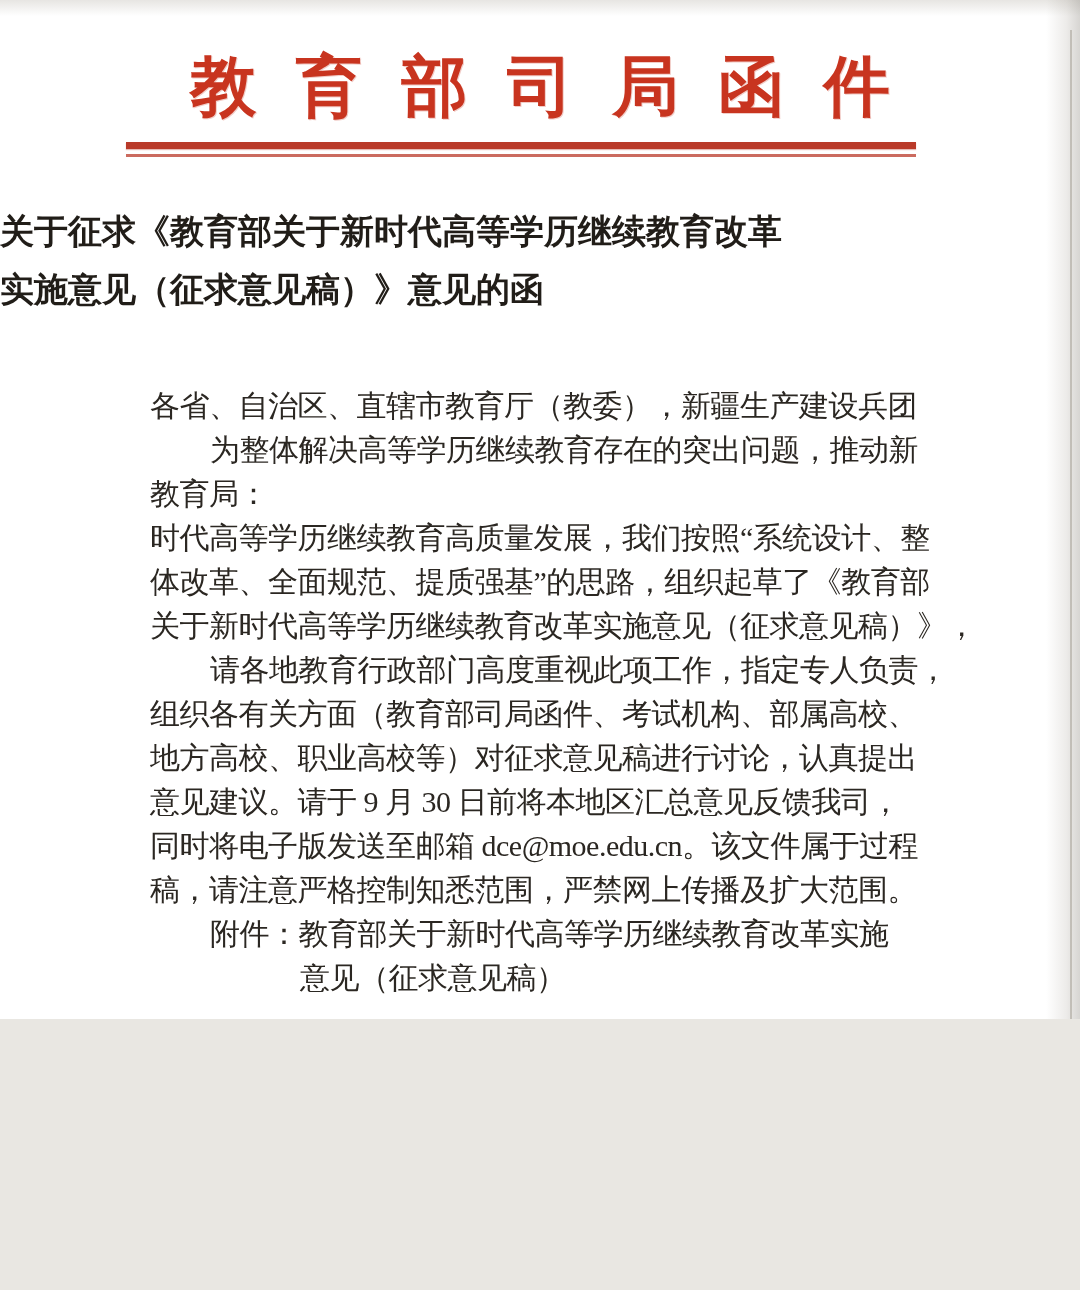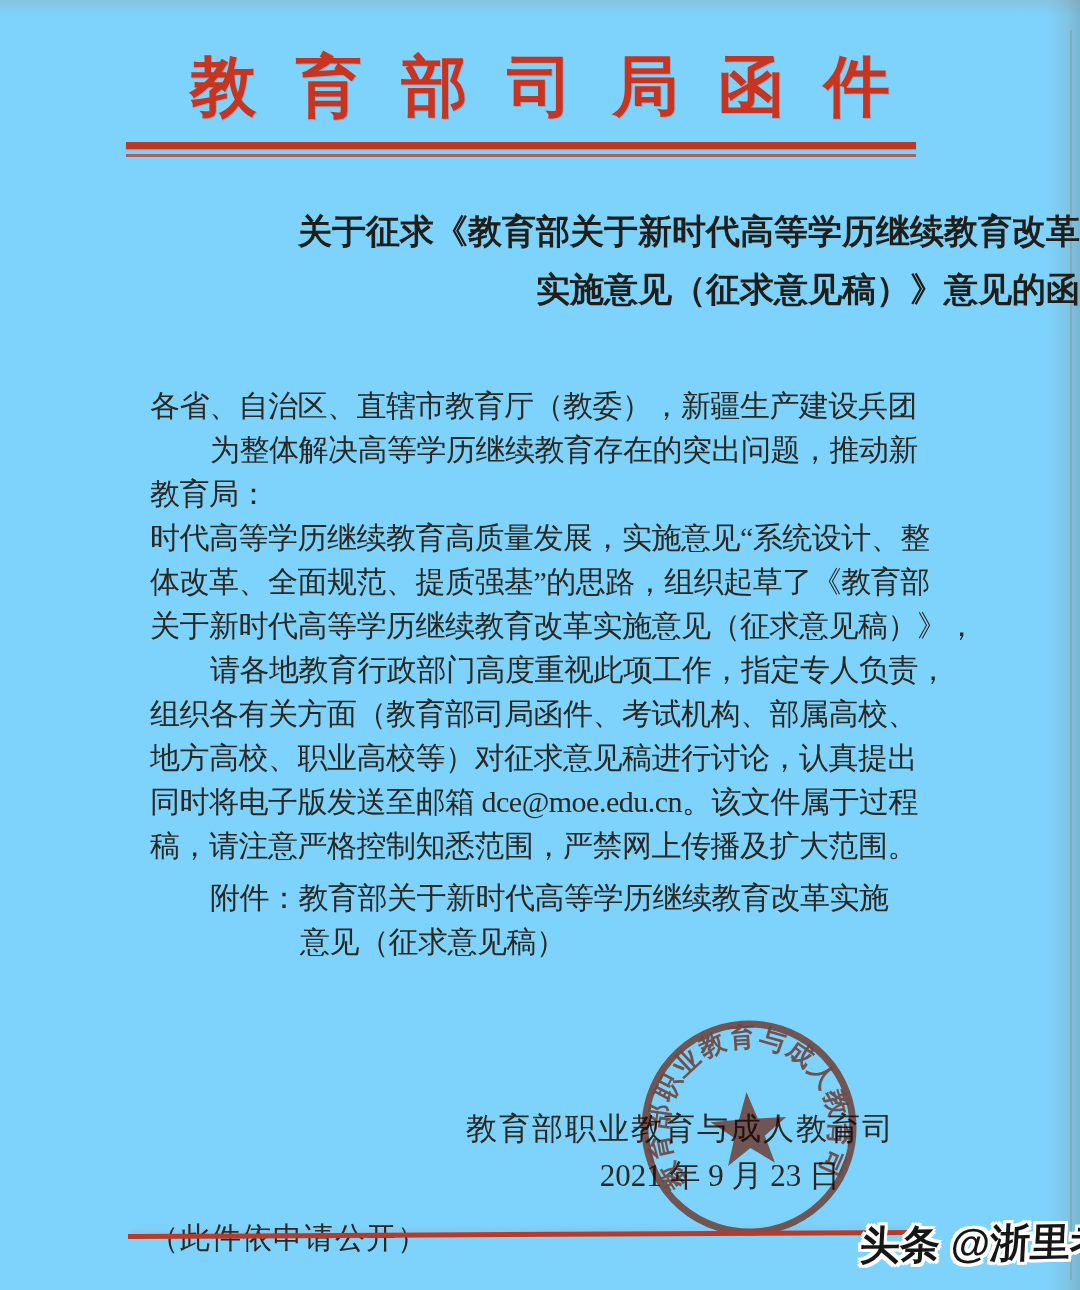--- a/index.html
+++ b/index.html
@@ -1,18 +1,18 @@
 <!DOCTYPE html>
 <html><head>
 <meta charset="utf-8">
 <style>
   html,body { margin:0; padding:0; background:#e9e7e2; }
   .page {
-    position:relative; width:1080px; height:1290px; overflow:hidden;
-    background:#7dd3fc;
+    position:relative; width:1080px; height:1019px; overflow:hidden;
+    background:#ffffff;
     font-family:"Liberation Serif","DejaVu Serif",serif;
   }
   
   .edge-top {
     position:absolute; left:0; top:0; width:100%; height:16px;
     background:linear-gradient(180deg, rgba(160,152,140,.25), rgba(160,152,140,0));
     pointer-events:none;
   }
   .edge-right {
     position:absolute; right:0; top:0; width:34px; height:100%;
@@ -36,21 +36,21 @@
     position:absolute; left:126px; top:142px; width:790px; height:7px;
     background:#b93a29;
     box-shadow:0 1px 1px rgba(185,58,41,.35);
   }
   .rule-thin {
     position:absolute; left:126px; top:154px; width:790px; height:3px;
     background:rgba(185,58,41,.75);
   }
   .doc-title {
     position:absolute; top:203px; left:0; width:100%;
-    text-align:right; color:#211d18;
+    text-align:left; color:#211d18;
     font-size:34px; font-weight:700;
   }
   .doc-title .title-line { line-height:58px; white-space:nowrap; }
   .body-text {
     position:absolute; top:384px; left:150px; width:800px;
     font-size:30px; color:#2b2722; letter-spacing:-0.5px;
   }
   .body-text .body-line { height:44px; line-height:44px; white-space:pre; }
   .signature {
     position:absolute; top:1106px; right:185px;
@@ -100,29 +100,30 @@
 
   <div class="doc-title">
       <div class="title-line">关于征求《教育部关于新时代高等学历继续教育改革</div>
       <div class="title-line">实施意见（征求意见稿）》意见的函</div>
     </div>
 
   <div class="body-text">
       <div class="body-line">各省、自治区、直辖市教育厅（教委），新疆生产建设兵团</div>
       <div class="body-line" style="padding-left: 2em;">为整体解决高等学历继续教育存在的突出问题，推动新</div>
       <div class="body-line">教育局：</div>
-      <div class="body-line">时代高等学历继续教育高质量发展，实施意见“系统设计、整</div>
+      <div class="body-line">时代高等学历继续教育高质量发展，我们按照“系统设计、整</div>
       <div class="body-line">体改革、全面规范、提质强基”的思路，组织起草了《教育部</div>
       <div class="body-line">关于新时代高等学历继续教育改革实施意见（征求意见稿）》，</div>
       <div class="body-line" style="padding-left: 2em;">请各地教育行政部门高度重视此项工作，指定专人负责，</div>
       <div class="body-line">组织各有关方面（教育部司局函件、考试机构、部属高校、</div>
       <div class="body-line">地方高校、职业高校等）对征求意见稿进行讨论，认真提出</div>
+      <div class="body-line">意见建议。请于 9 月 30 日前将本地区汇总意见反馈我司，</div>
       <div class="body-line">同时将电子版发送至邮箱 dce@moe.edu.cn。该文件属于过程</div>
       <div class="body-line">稿，请注意严格控制知悉范围，严禁网上传播及扩大范围。</div>
-      <div class="body-line" style="padding-left: 2em; margin-top: 8px;">附件：教育部关于新时代高等学历继续教育改革实施</div>
+      <div class="body-line" style="padding-left: 2em;">附件：教育部关于新时代高等学历继续教育改革实施</div>
       <div class="body-line" style="padding-left: 5em;">意见（征求意见稿）</div>
     </div>
 
   <div class="signature">
     <div class="sig-dept">教育部职业教育与成人教育司</div>
     <div class="sig-date">2021 年 9 月 23 日</div>
   </div>
 
   <svg class="seal" viewBox="0 0 232 232" xmlns="http://www.w3.org/2000/svg">
     <circle cx="116" cy="116" r="104" fill="none" stroke="#dd4731" stroke-width="7" stroke-opacity="0.9"></circle>

